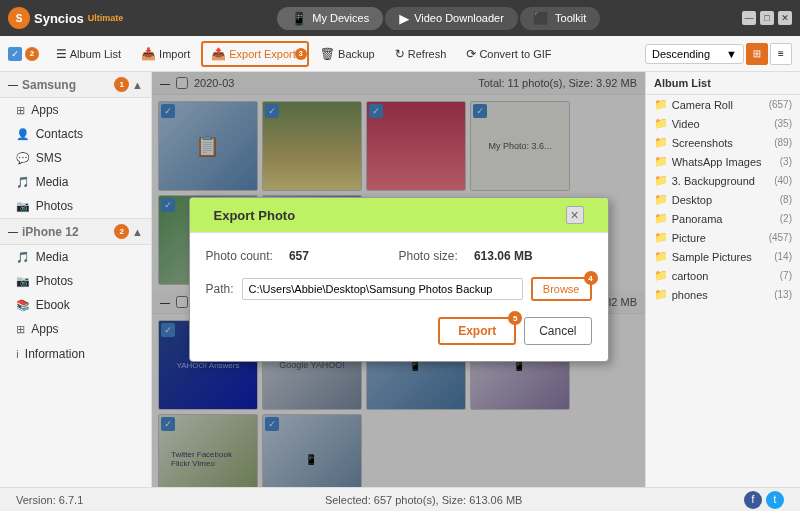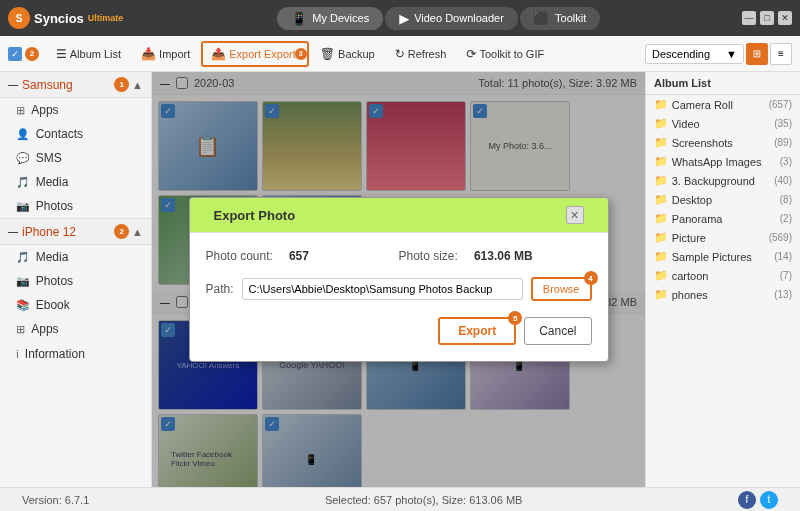--- a/index.html
+++ b/index.html
@@ -30,21 +30,21 @@
     .view-btns { display: flex; gap: 2px; }
     .view-btn { width: 22px; height: 22px; border: 1px solid #ccc; background: white; display: flex; align-items: center; justify-content: center; cursor: pointer; font-size: 10px; border-radius: 2px; }
     .view-btn.active { background: #e07020; border-color: #e07020; color: white; }
 
     
     .main { display: flex; height: calc(511px - 36px - 36px - 24px); }
 
     
     .sidebar { width: 152px; background: #f5f5f5; border-right: 1px solid #ddd; overflow-y: auto; }
     .device-header { display: flex; align-items: center; justify-content: space-between; padding: 5px 8px; background: #f0f0f0; border-bottom: 1px solid #ddd; }
-    .device-name { font-weight: normal; font-size: 12px; color: #c2410c; }
+    .device-name { font-weight: bold; font-size: 12px; color: #737373; }
     .sidebar-item { display: flex; align-items: center; gap: 6px; padding: 5px 10px 5px 16px; cursor: pointer; color: #333; font-size: 12px; }
     .sidebar-item .si-icon { font-size: 11px; color: #666; }
     .device-header-iphone { display: flex; align-items: center; justify-content: space-between; padding: 5px 8px; background: #f0f0f0; border-bottom: 1px solid #ddd; border-top: 1px solid #ddd; }
 
     
     .content { flex: 1; background: white; overflow-y: auto; position: relative; }
     .section-header { display: flex; align-items: center; gap: 6px; padding: 5px 8px; background: #f9f9f9; border-bottom: 1px solid #eee; }
     .section-title { font-size: 11px; color: #555; }
     .section-info { margin-left: auto; font-size: 11px; color: #555; }
     .photo-grid { display: flex; flex-wrap: wrap; gap: 4px; padding: 6px; }
@@ -54,21 +54,21 @@
 
     
     .right-panel { width: 155px; background: #f5f5f5; border-left: 1px solid #ddd; overflow-y: auto; }
     .right-panel-title { padding: 5px 8px; font-size: 11px; font-weight: bold; color: #333; border-bottom: 1px solid #ddd; }
     .album-item { display: flex; align-items: center; gap: 4px; padding: 3px 8px; cursor: pointer; font-size: 11px; color: #333; }
     .album-icon { font-size: 11px; color: #888; }
     .album-name { flex: 1; }
     .album-count { color: #888; font-size: 10px; }
 
     
-    .status-bar { background: #f0f0f0; border-top: 1px solid #ddd; height: 24px; display: flex; align-items: center; padding: 0 22px; font-size: 11px; color: #555; gap: 18px; }
+    .status-bar { background: #f0f0f0; border-top: 1px solid #ddd; height: 24px; display: flex; align-items: center; padding: 0 16px; font-size: 11px; color: #555; gap: 18px; }
     .status-bar .version { margin-right: 20px; }
     .status-bar .selected-info { flex: 1; text-align: center; }
     .status-bar .social { margin-left: auto; display: flex; gap: 4px; }
     .social-icon { width: 18px; height: 18px; border-radius: 50%; display: flex; align-items: center; justify-content: center; font-size: 10px; color: white; cursor: pointer; }
     .social-icon.fb { background: #3b5998; }
     .social-icon.tw { background: #1da1f2; }
 
     
     .modal-overlay { position: absolute; top: 0; left: 0; right: 0; bottom: 0; background: rgba(0,0,0,0.3); z-index: 10; display: flex; align-items: center; justify-content: center; }
     .modal { background: white; border: 1px solid #999; border-radius: 4px; width: 420px; padding: 0; box-shadow: 3px 3px 10px rgba(0,0,0,0.3); }
@@ -153,21 +153,21 @@
   <div class="tool-btn">
     <span class="icon">🗑</span>
     <span>Backup</span>
   </div>
   <div class="tool-btn">
     <span class="icon">↻</span>
     <span>Refresh</span>
   </div>
   <div class="tool-btn">
     <span class="icon">⟳</span>
-    <span>Toolkit to GIF</span>
+    <span>Convert to GIF</span>
   </div>
   <div class="sort-dropdown">
     <span>Descending</span>
     <span>▼</span>
   </div>
   <div class="view-btns">
     <div class="view-btn active">⊞</div>
     <div class="view-btn">≡</div>
   </div>
 </div>
@@ -376,21 +376,21 @@
       <span class="album-count">(8)</span>
     </div>
     <div class="album-item">
       <span class="album-icon">📁</span>
       <span class="album-name">Panorama</span>
       <span class="album-count">(2)</span>
     </div>
     <div class="album-item">
       <span class="album-icon">📁</span>
       <span class="album-name">Picture</span>
-      <span class="album-count">(569)</span>
+      <span class="album-count">(457)</span>
     </div>
     <div class="album-item">
       <span class="album-icon">📁</span>
       <span class="album-name">Sample Pictures</span>
       <span class="album-count">(14)</span>
     </div>
     <div class="album-item">
       <span class="album-icon">📁</span>
       <span class="album-name">cartoon</span>
       <span class="album-count">(7)</span>

